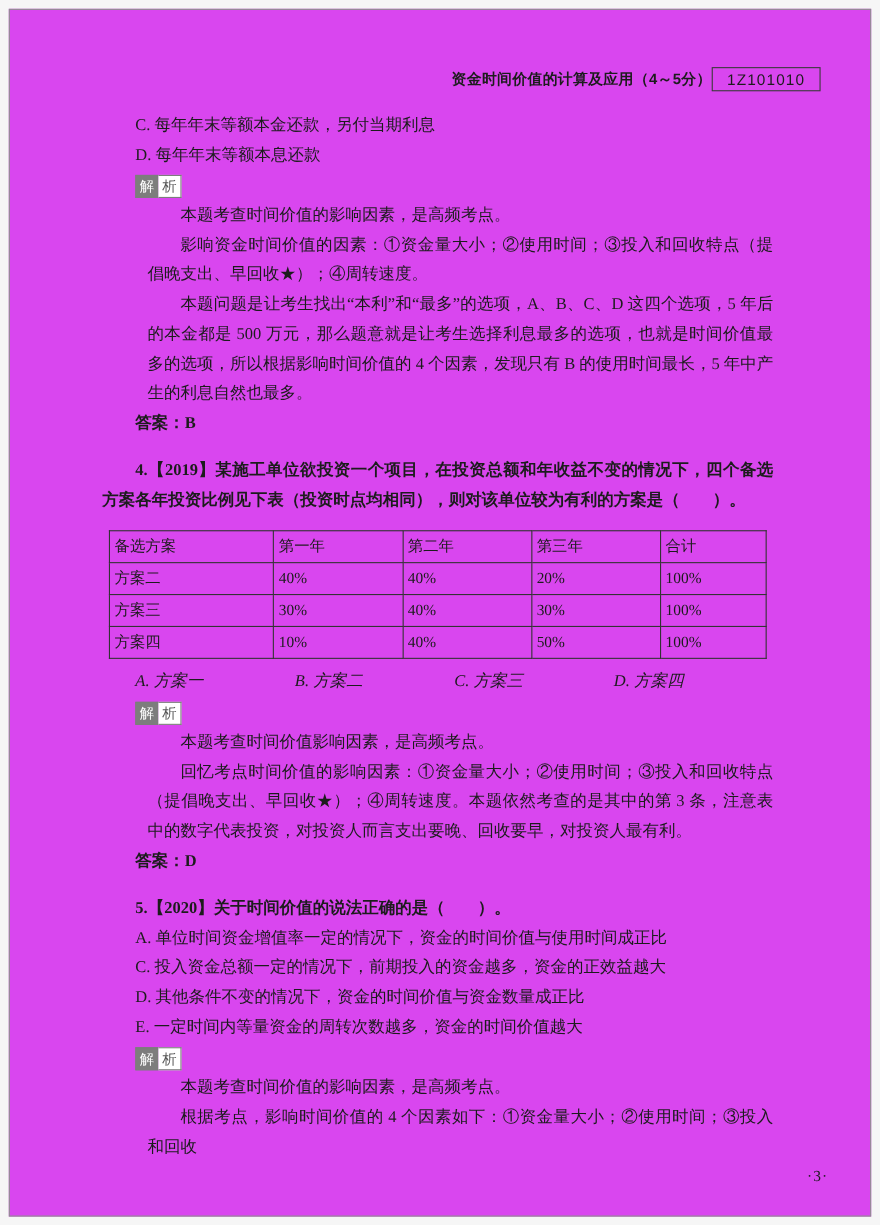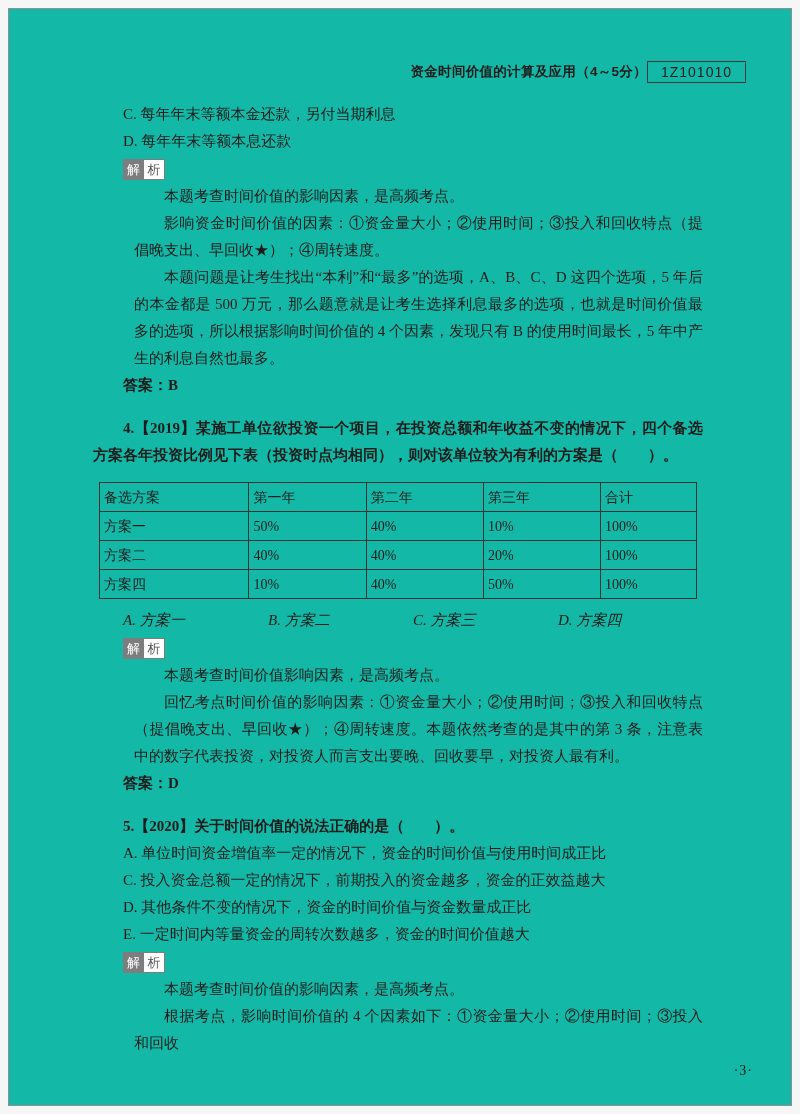--- a/index.html
+++ b/index.html
@@ -1,18 +1,18 @@
 <!DOCTYPE html>
 <html><head>
 <meta charset="utf-8">
 <style>
   * { margin:0; padding:0; box-sizing:border-box; }
   html,body { width:800px; height:1114px; }
   body { background:#f6f6f6; font-family:"Liberation Serif", serif; color:#1c1c1c; position:relative; }
-  .page-border { position:absolute; inset:8px; border:1px solid #8f8f8f; background:#14b8a6; overflow:hidden; }
+  .page-border { position:absolute; inset:8px; border:1px solid #8f8f8f; background:#d946ef; overflow:hidden; }
   .header { margin-top:52px; display:flex; justify-content:flex-end; align-items:center; padding-right:45px; font-family:"Liberation Sans", sans-serif; }
   .header-title { font-weight:bold; font-size:13.5px; letter-spacing:0.3px; }
   .header-code { border:1px solid #3a3a3a; padding:2px 13px; font-size:14px; letter-spacing:1px; }
   .main { margin-top:18px; padding:0 88px 0 84px; font-size:15px; line-height:27px; }
   .option { padding-left:2em; text-align:justify; }
   .para { text-indent:2em; text-align:justify;margin-left:41px; }
   .answer { font-weight:bold; text-indent:2em; }
   .stem { font-weight:bold; text-indent:2em; text-align:justify; }
   .question { margin-top:16px; }
   .analysis { margin:4px 0 3px 2em; display:flex; height:21px; font-family:"Liberation Sans", sans-serif; }
@@ -58,31 +58,31 @@
           <tr>
             <th>备选方案</th>
             <th>第一年</th>
             <th>第二年</th>
             <th>第三年</th>
             <th>合计</th>
           </tr>
         </thead>
         <tbody>
           <tr>
-            <td>方案一</td>
-            <td>50%</td>
-            <td>40%</td>
-            <td>10%</td>
-            <td>100%</td>
-          </tr>
-          <tr>
             <td>方案二</td>
             <td>40%</td>
             <td>40%</td>
             <td>20%</td>
+            <td>100%</td>
+          </tr>
+          <tr>
+            <td>方案三</td>
+            <td>30%</td>
+            <td>40%</td>
+            <td>30%</td>
             <td>100%</td>
           </tr>
           <tr>
             <td>方案四</td>
             <td>10%</td>
             <td>40%</td>
             <td>50%</td>
             <td>100%</td>
           </tr>
         </tbody>

